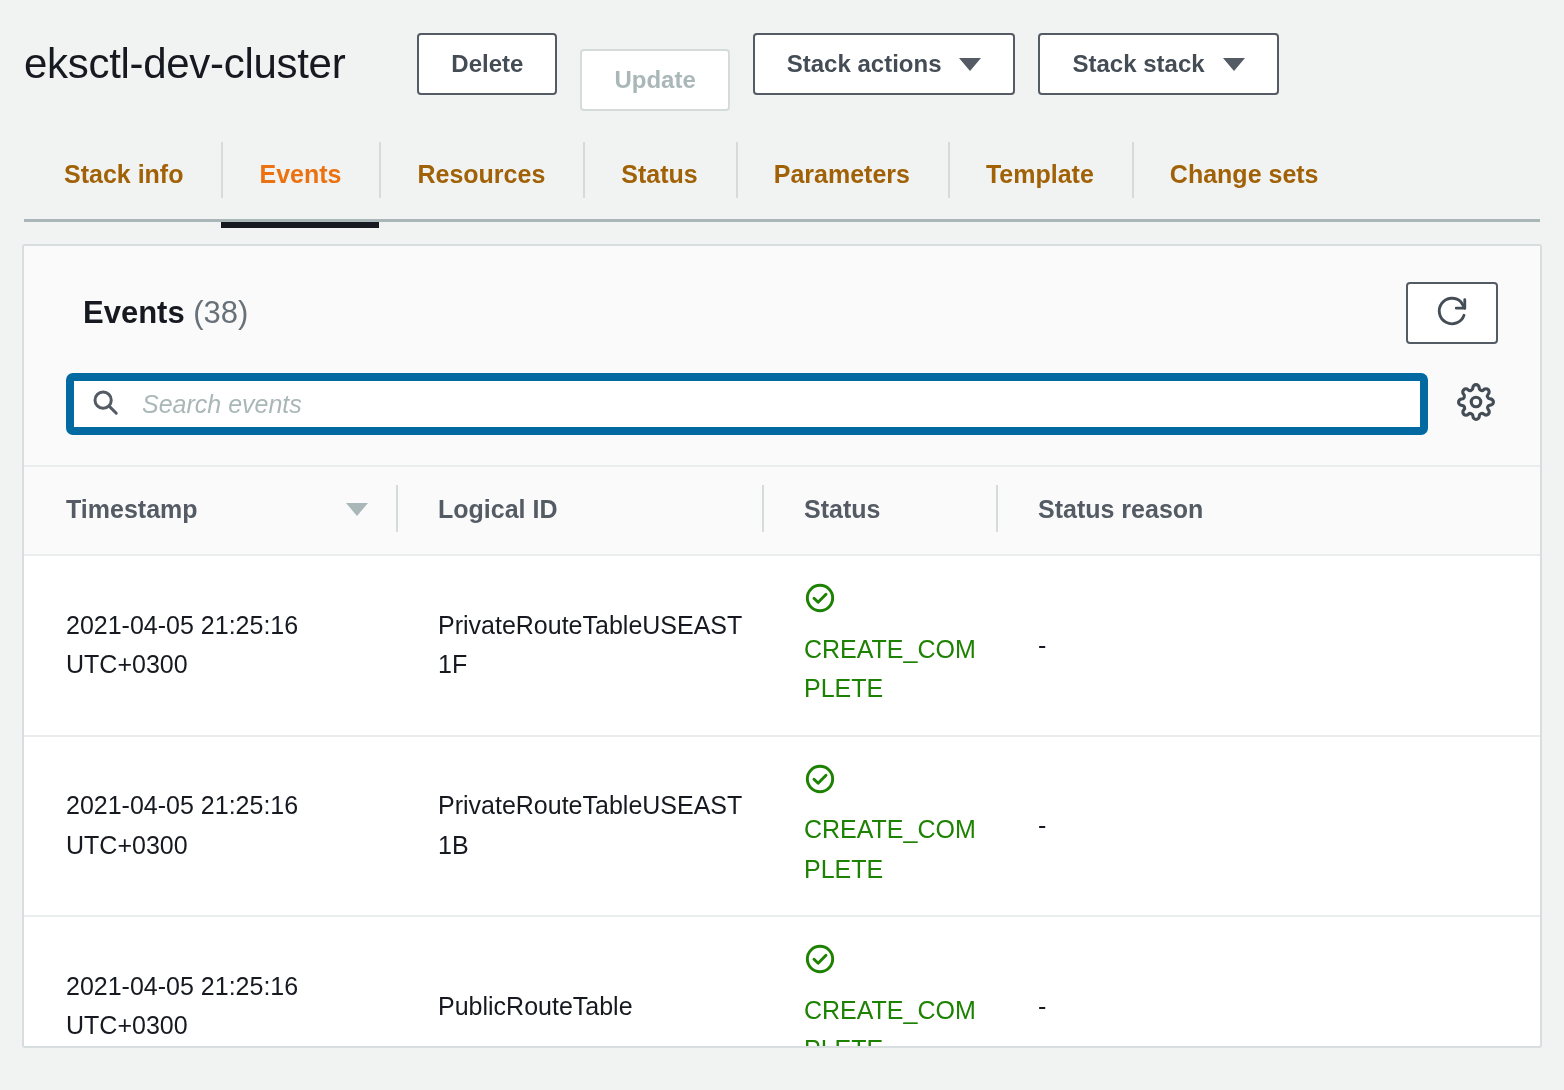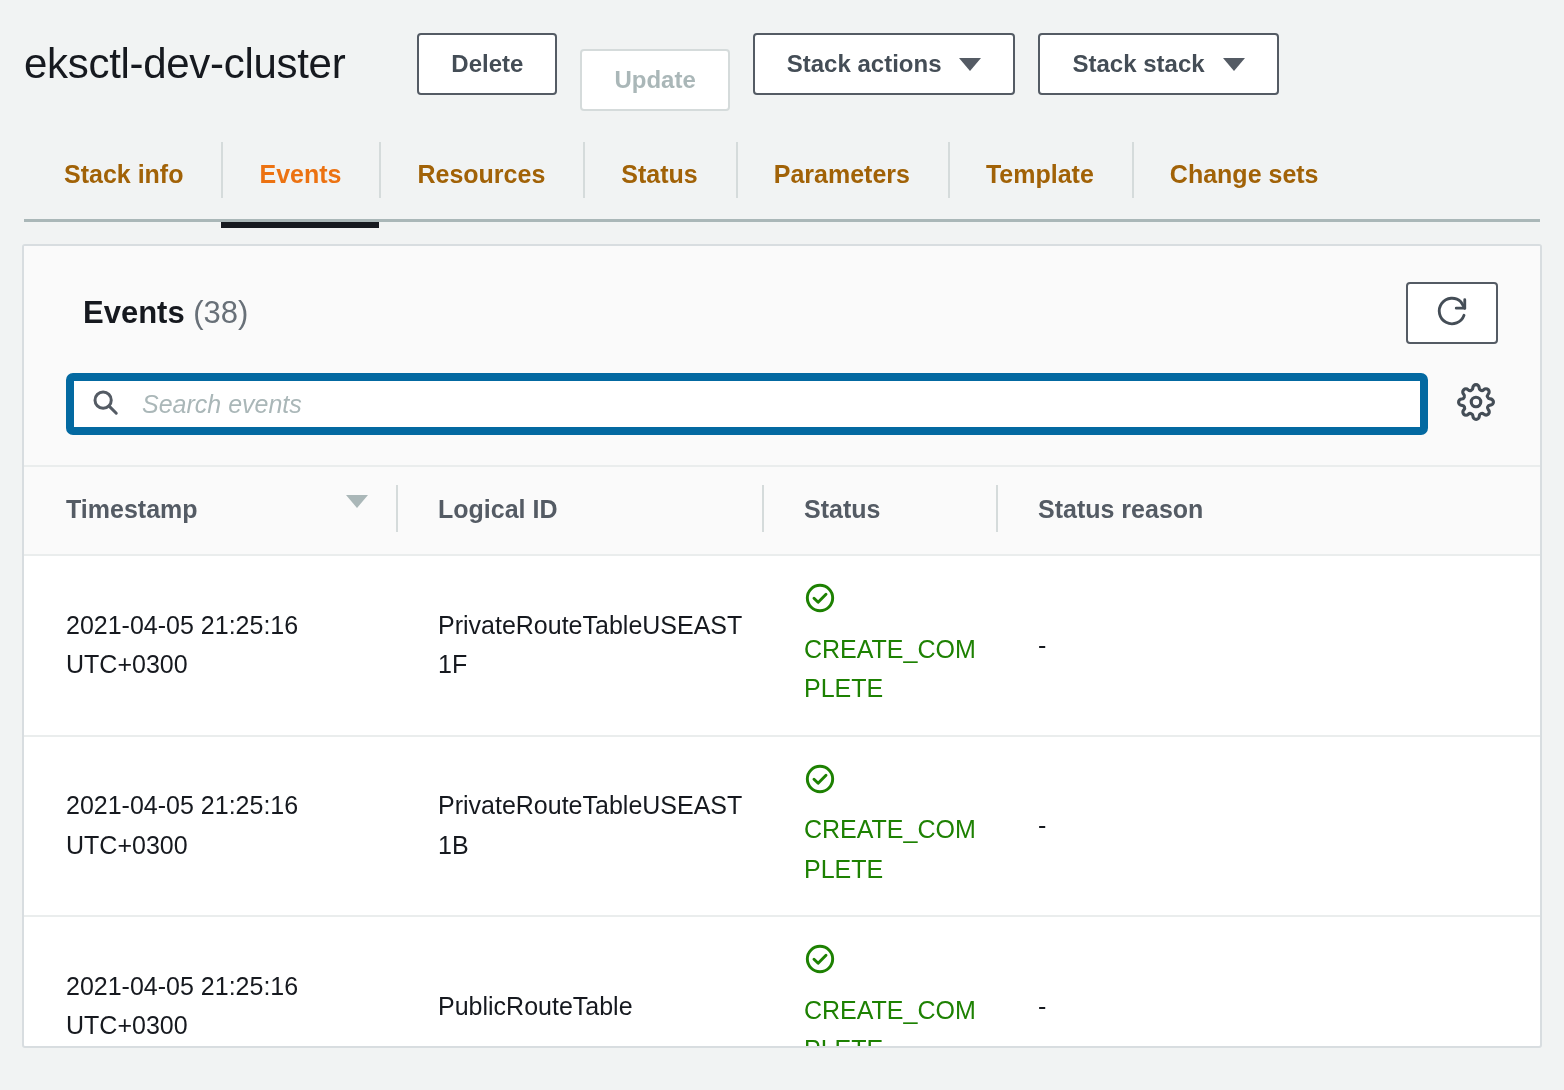--- a/index.html
+++ b/index.html
@@ -225,21 +225,21 @@
     font-size: 25px;
     font-weight: bold;
     color: #545b64;
     padding: 28px 0 30px 0;
     position: relative;
     vertical-align: middle;
     border-bottom: 2px solid #eaeded;
   }
   th .th-inner {
     display: flex;
-    align-items: flex-start;
+    align-items: center;
     padding-left: 42px;
     padding-right: 0;
   }
   th + th .th-inner::before {
     content: "";
     position: absolute;
     left: 0;
     top: 18px;
     bottom: 22px;
     width: 2px;

